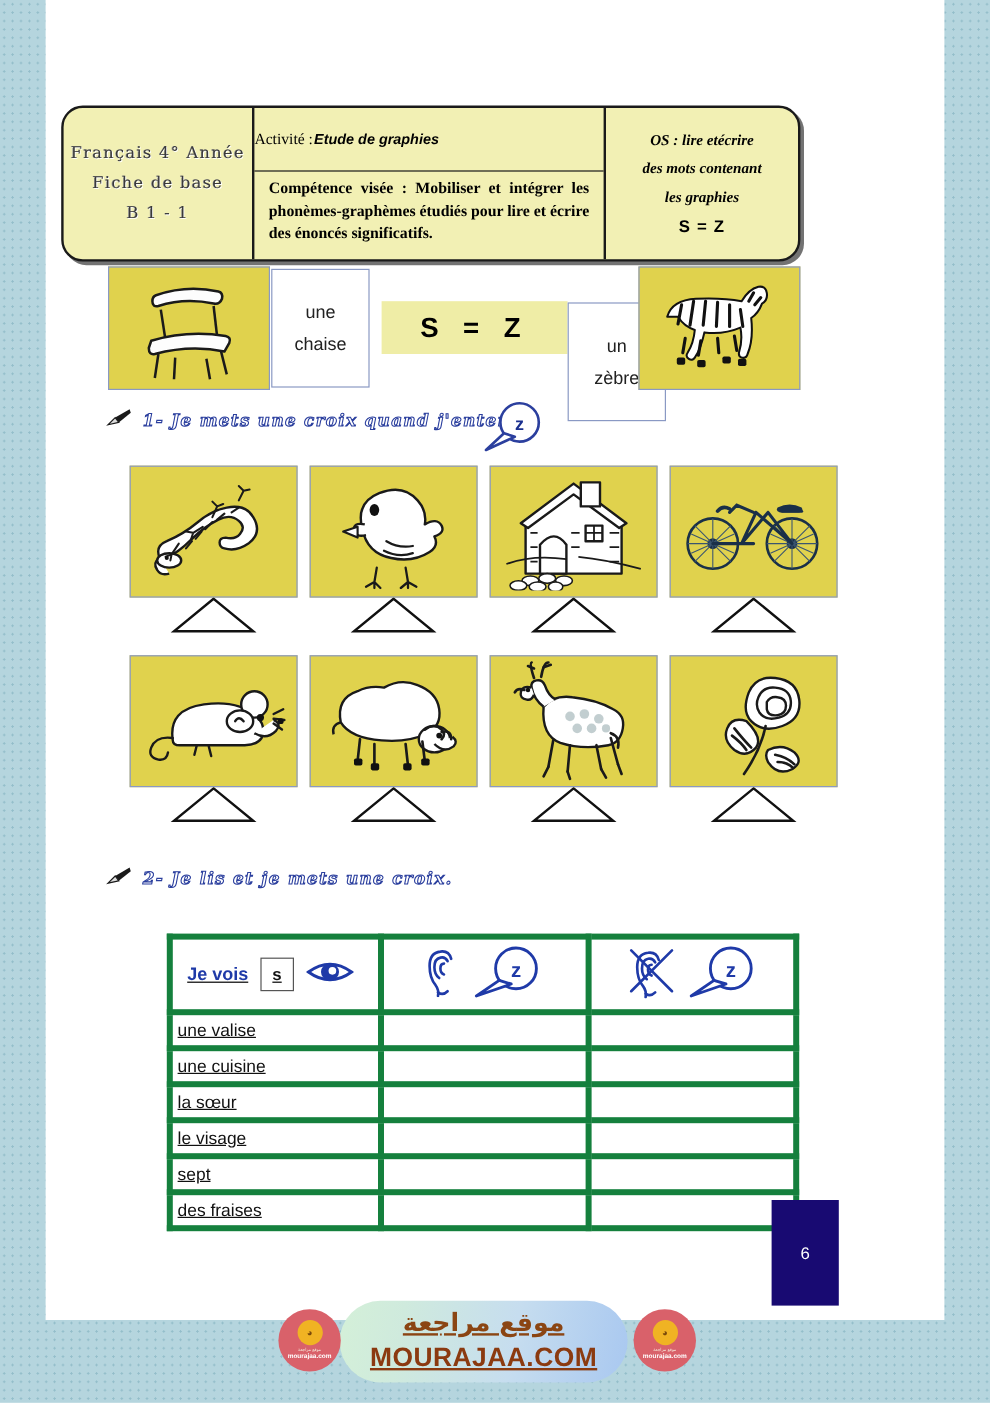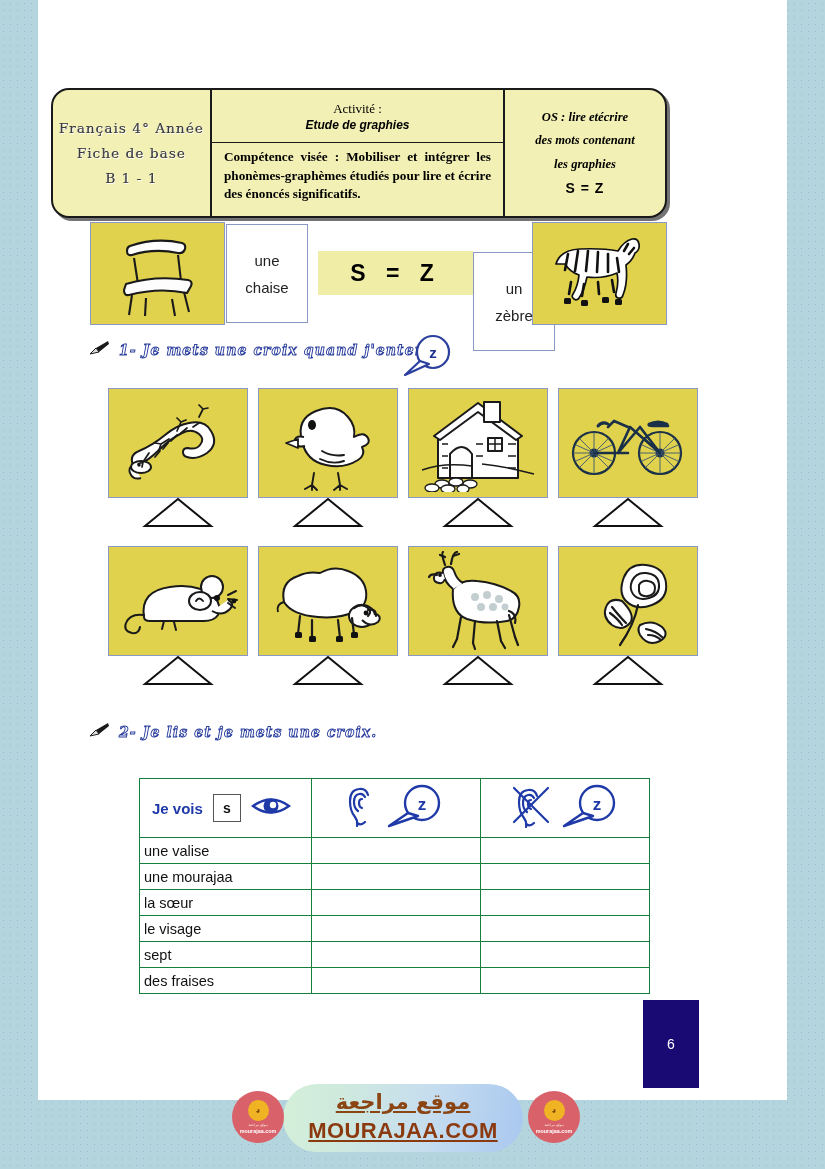--- a/index.html
+++ b/index.html
@@ -145,23 +145,21 @@
   .info-col-mid {
     flex: 1;
     display: flex;
     flex-direction: column;
     border-right: 2px solid #1a1a1a;
   }
   .info-activity {
     height: 52px;
     border-bottom: 1.6px solid #1a1a1a;
     display: flex;
-    flex-direction: column;
-    align-items: center;
-    justify-content: center;
+    align-items: center;
     gap: 1px;
   }
   .info-activity-label {
     font-family: "Liberation Serif", serif;
     font-size: 13px;
     color: #000;
   }
   .info-activity-title {
     font-size: 12px;
     font-weight: bold;
@@ -317,22 +315,23 @@
   .c3 { left: 458px; }
 
   
   .tbl {
     position: absolute;
     left: 139px;
     top: 778px;
     border-collapse: collapse;
   }
   .tbl td {
-    border: 1px solid #15803d;
+    border: 5px solid #15803d;
     padding: 0;
+    text-decoration: underline;
   }
   .tbl .head td { height: 58px; }
   .tbl .body td {
     height: 25px;
     font-size: 14.5px;
     color: #111;
     margin-left: 45px;
   }
   .col-a { width: 167px; }
   .col-b { width: 168px; }
@@ -781,21 +780,21 @@
       </div>
     </td>
   </tr>
 
   <tr class="body">
     <td class="col-a word-cell">une valise</td>
     <td class="col-b"></td>
     <td class="col-c"></td>
   </tr>
   <tr class="body">
-    <td class="col-a word-cell">une mourajaa</td>
+    <td class="col-a word-cell">une cuisine</td>
     <td class="col-b"></td>
     <td class="col-c"></td>
   </tr>
   <tr class="body">
     <td class="col-a word-cell">la sœur</td>
     <td class="col-b"></td>
     <td class="col-c"></td>
   </tr>
   <tr class="body">
     <td class="col-a word-cell">le visage</td>

